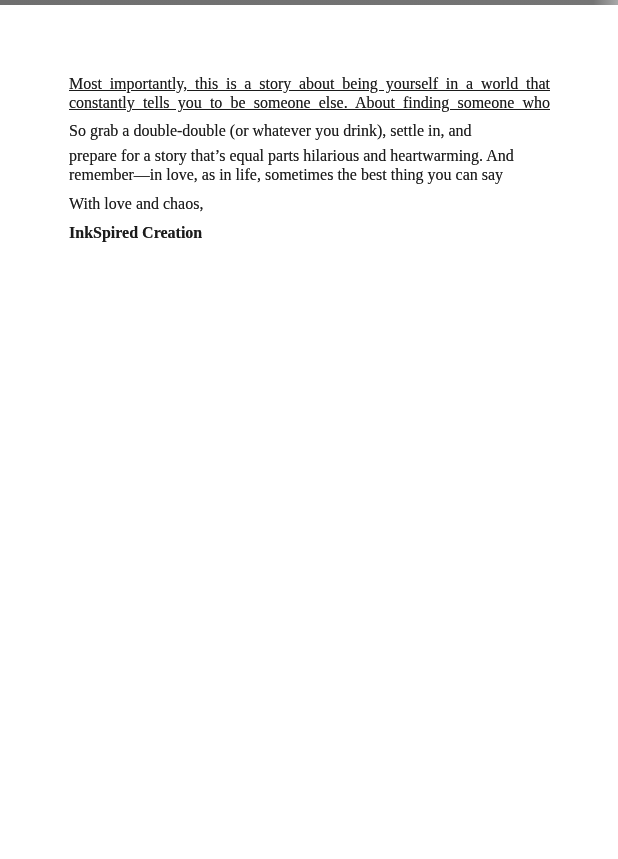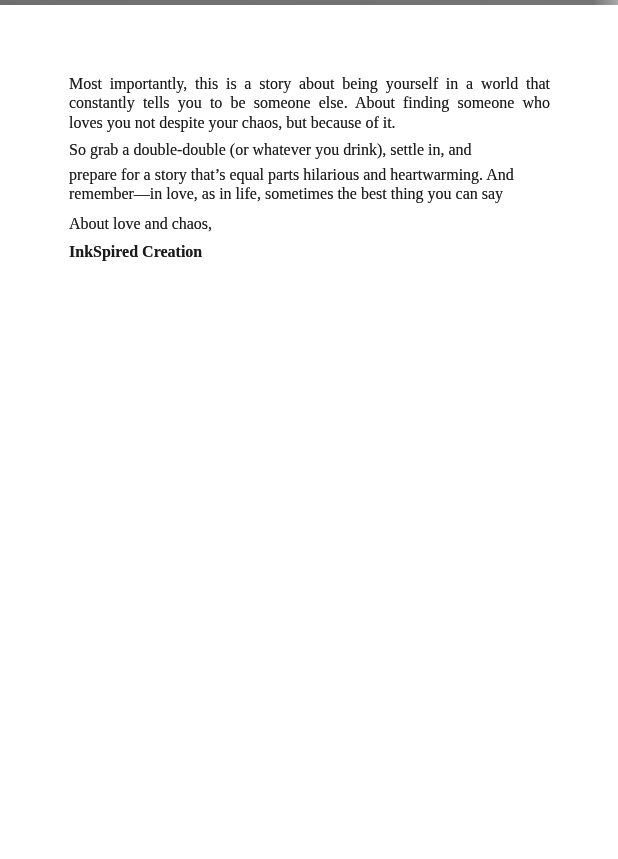--- a/index.html
+++ b/index.html
@@ -42,40 +42,40 @@
   .para:nth-child(2) { margin-bottom: 6px; }
   .para:nth-child(3) { margin-bottom: 10px; }
   .para:nth-child(4) { margin-bottom: 9px; }
   .para:nth-child(5) { margin-bottom: 30px; }
   .para.bold { font-weight: bold; }
   .line { white-space: nowrap; }
   .line.just {
     white-space: normal;
     text-align: justify;
     text-align-last: justify;
+    text-decoration: underline;
   }
 </style>
 </head>
 <body>
 
 <div class="page" style="background: rgb(255, 255, 255);">
   <div class="topbar"></div>
   <div class="content" id="paragraphs" style="color: rgb(27, 27, 27);">
       <div class="para">
         <div class="line just">Most importantly, this is a story about being yourself in a world that</div>
         <div class="line just">constantly tells you to be someone else. About finding someone who</div>
-        <div class="line">loves you not despite your chaos, but because of it.</div>
       </div>
       <div class="para">
         <div class="line">So grab a double-double (or whatever you drink), settle in, and</div>
       </div>
       <div class="para">
         <div class="line">prepare for a story that’s equal parts hilarious and heartwarming. And</div>
         <div class="line">remember—in love, as in life, sometimes the best thing you can say</div>
       </div>
       <div class="para">
-        <div class="line">About love and chaos,</div>
+        <div class="line">With love and chaos,</div>
       </div>
       <div class="para bold">
         <div class="line">InkSpired Creation</div>
       </div>
     </div>
 </div>
 
 </body></html>

